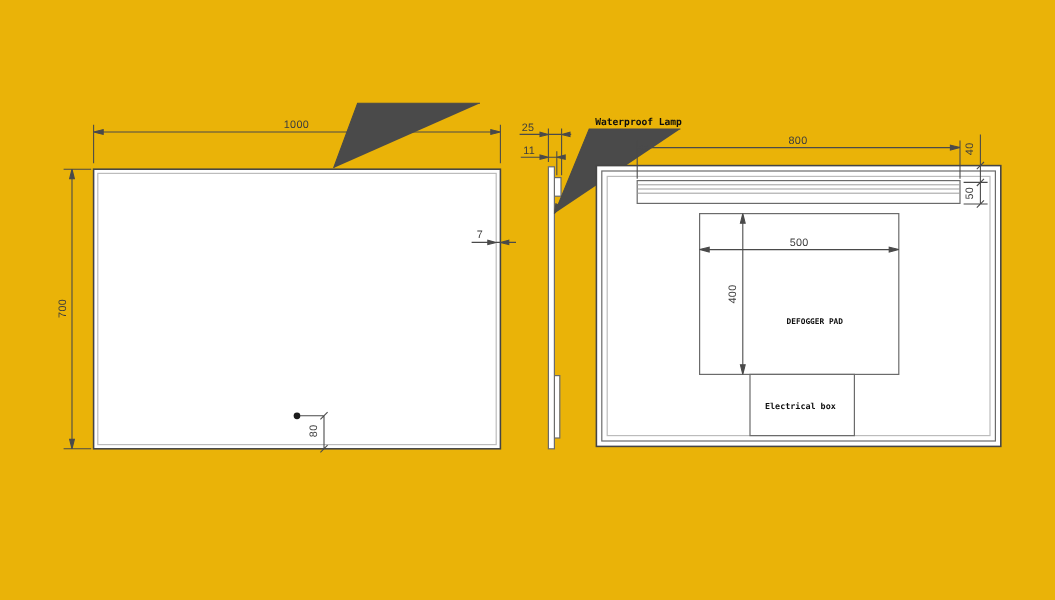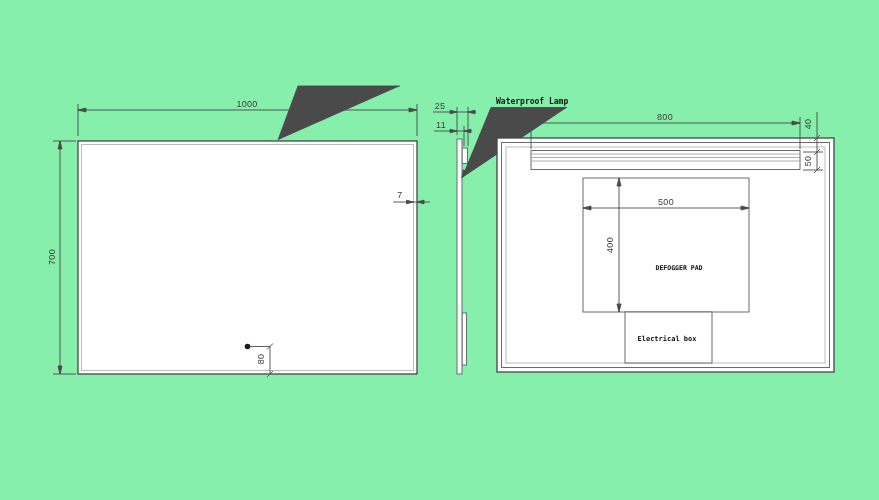--- a/index.html
+++ b/index.html
@@ -1,16 +1,16 @@
 <!DOCTYPE html>
 <html><head>
 <meta charset="utf-8">
 <style>
   html,body{margin:0;padding:0;background:#ffffff;}
-  .page{position:relative;width:879px;height:500px;background:#86efac;overflow:hidden;
+  .page{position:relative;width:879px;height:500px;background:#eab308;overflow:hidden;
         font-family:"Liberation Sans",sans-serif;}
   svg{display:block;}
   .ln-dark{stroke:#454545;stroke-width:1.3;}
   .ln-med{stroke:#6b6b6b;stroke-width:1;}
   .ln-light{stroke:#bcbcbc;stroke-width:1;}
   .ln-light2{stroke:#9a9a9a;stroke-width:0.8;fill:none;}
   .dim-ln{stroke:#4a4a4a;stroke-width:0.9;fill:#4a4a4a;}
   .dim-t{font-family:"Liberation Sans",sans-serif;font-size:9px;fill:#3d3d3d;
          text-anchor:middle;letter-spacing:0.3px;}
   .bold-t{font-family:"DejaVu Sans Mono",monospace;font-weight:bold;fill:#0d0d0d;

